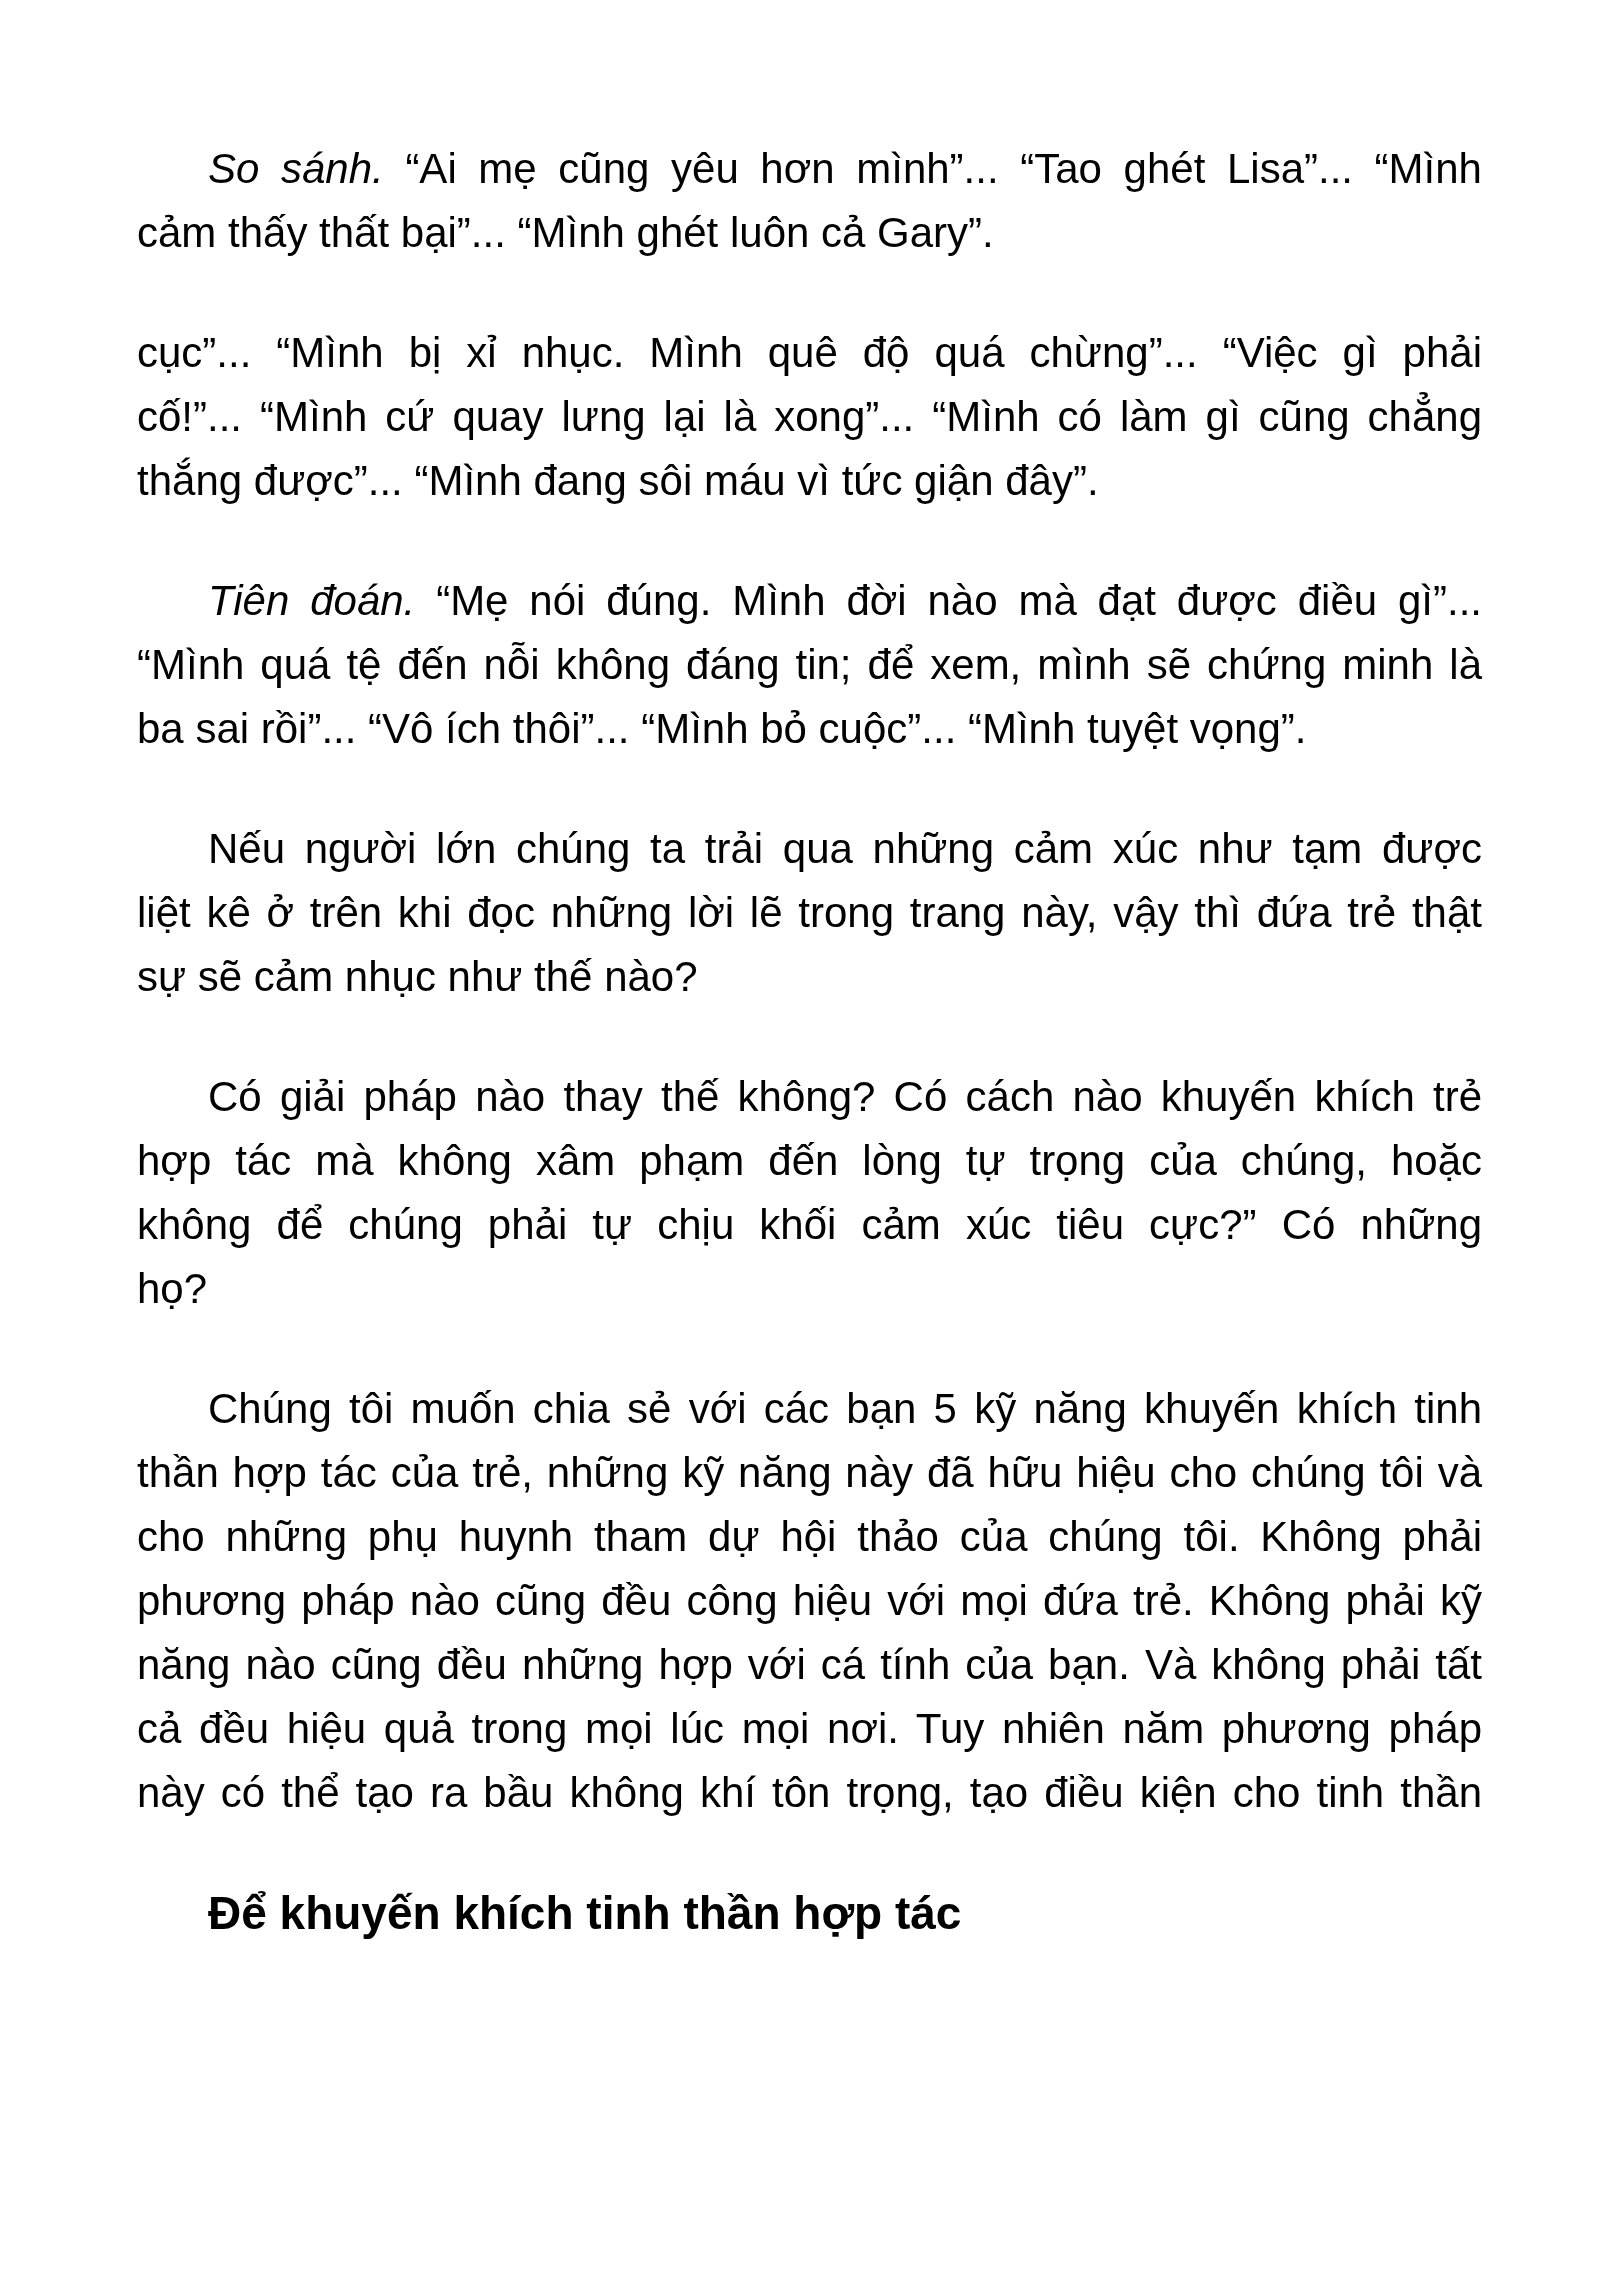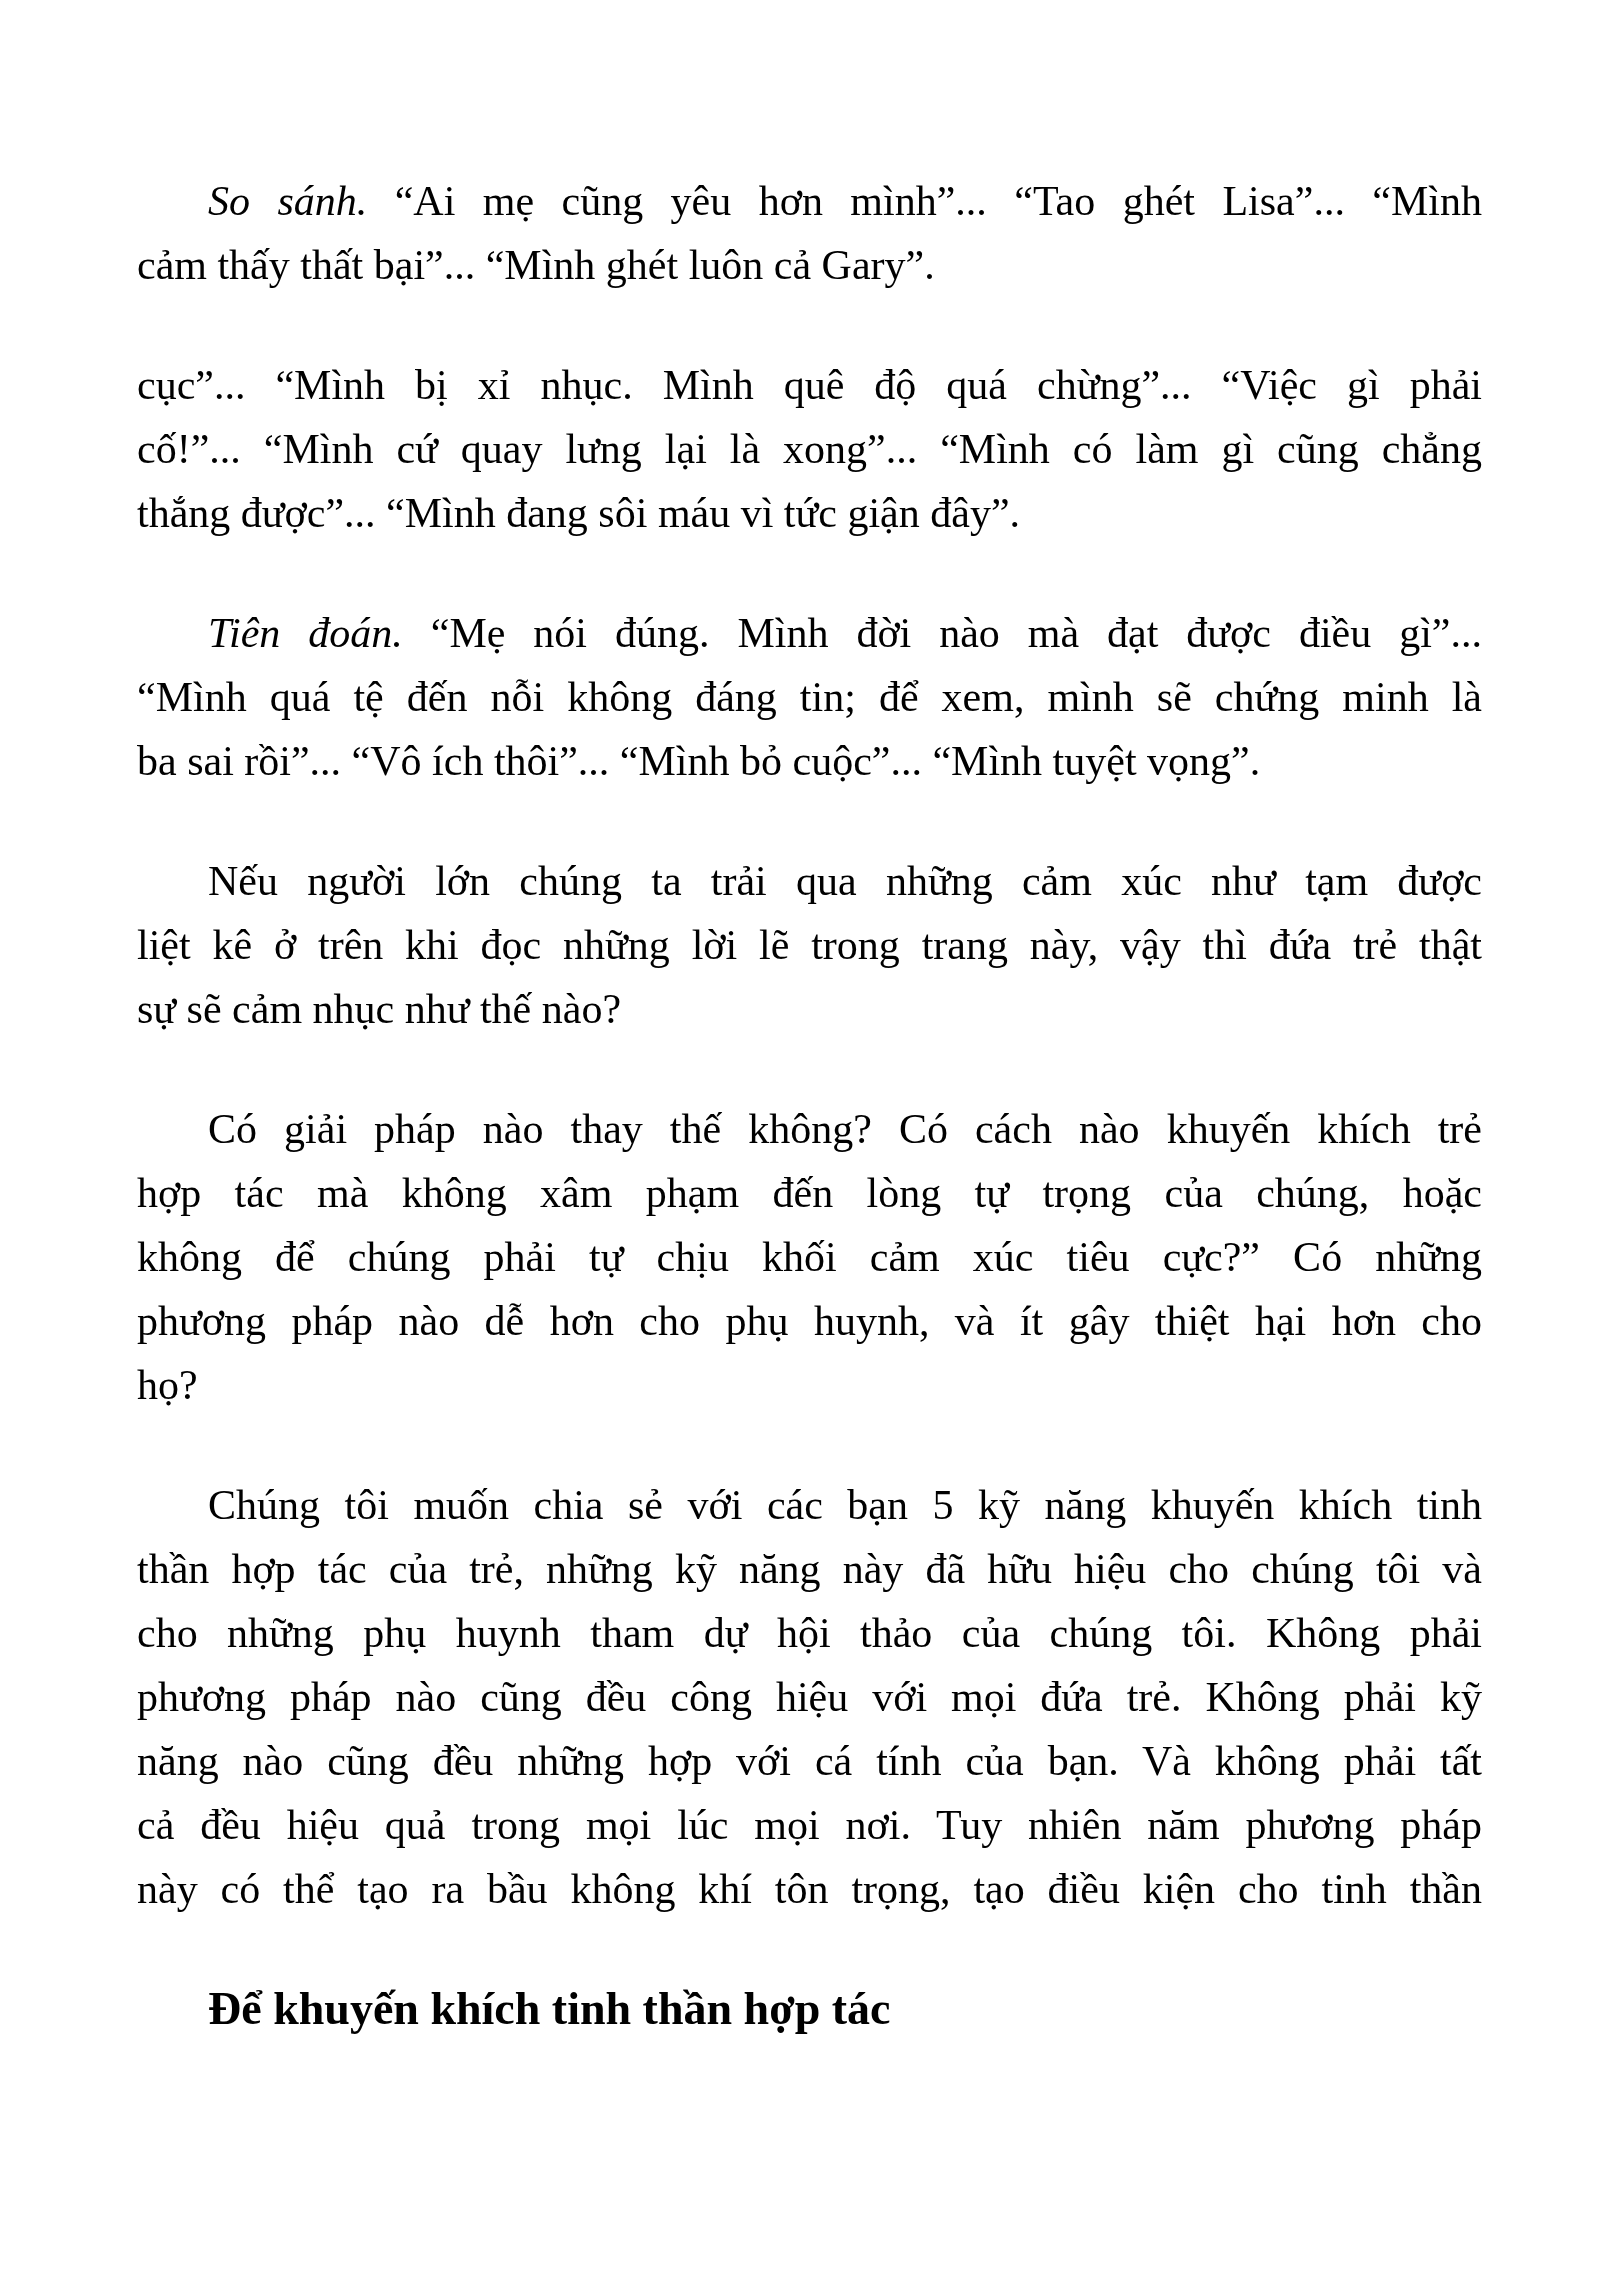--- a/index.html
+++ b/index.html
@@ -6,23 +6,22 @@
     margin: 0;
     padding: 0;
     background: #ffffff;
   }
   .page {
     position: relative;
     width: 1621px;
     height: 2025px;
     background: #ffffff;
     color: #000000;
-    font-family: Liberation Serif, serif;
+    font-family: Liberation Sans, sans-serif;
     overflow: hidden;
-    margin-top: 32px;
   }
   .textblock {
     position: absolute;
     left: 137px;
     top: 137px;
     width: 1345px;
   }
   .para {
     font-size: 42px;
     line-height: 64px;
@@ -73,21 +72,20 @@
         </div>
         <div class="para">
           <div class="line first">Nếu người lớn chúng ta trải qua những cảm xúc như tạm được</div>
           <div class="line">liệt kê ở trên khi đọc những lời lẽ trong trang này, vậy thì đứa trẻ thật</div>
           <div class="line last">sự sẽ cảm nhục như thế nào?</div>
         </div>
         <div class="para">
           <div class="line first">Có giải pháp nào thay thế không? Có cách nào khuyến khích trẻ</div>
           <div class="line">hợp tác mà không xâm phạm đến lòng tự trọng của chúng, hoặc</div>
           <div class="line">không để chúng phải tự chịu khối cảm xúc tiêu cực?” Có những</div>
-          <div class="line">phương pháp nào dễ hơn cho phụ huynh, và ít gây thiệt hại hơn cho</div>
           <div class="line last">họ?</div>
         </div>
         <div class="para">
           <div class="line first">Chúng tôi muốn chia sẻ với các bạn 5 kỹ năng khuyến khích tinh</div>
           <div class="line">thần hợp tác của trẻ, những kỹ năng này đã hữu hiệu cho chúng tôi và</div>
           <div class="line">cho những phụ huynh tham dự hội thảo của chúng tôi. Không phải</div>
           <div class="line">phương pháp nào cũng đều công hiệu với mọi đứa trẻ. Không phải kỹ</div>
           <div class="line">năng nào cũng đều những hợp với cá tính của bạn. Và không phải tất</div>
           <div class="line">cả đều hiệu quả trong mọi lúc mọi nơi. Tuy nhiên năm phương pháp</div>
           <div class="line">này có thể tạo ra bầu không khí tôn trọng, tạo điều kiện cho tinh thần</div>

